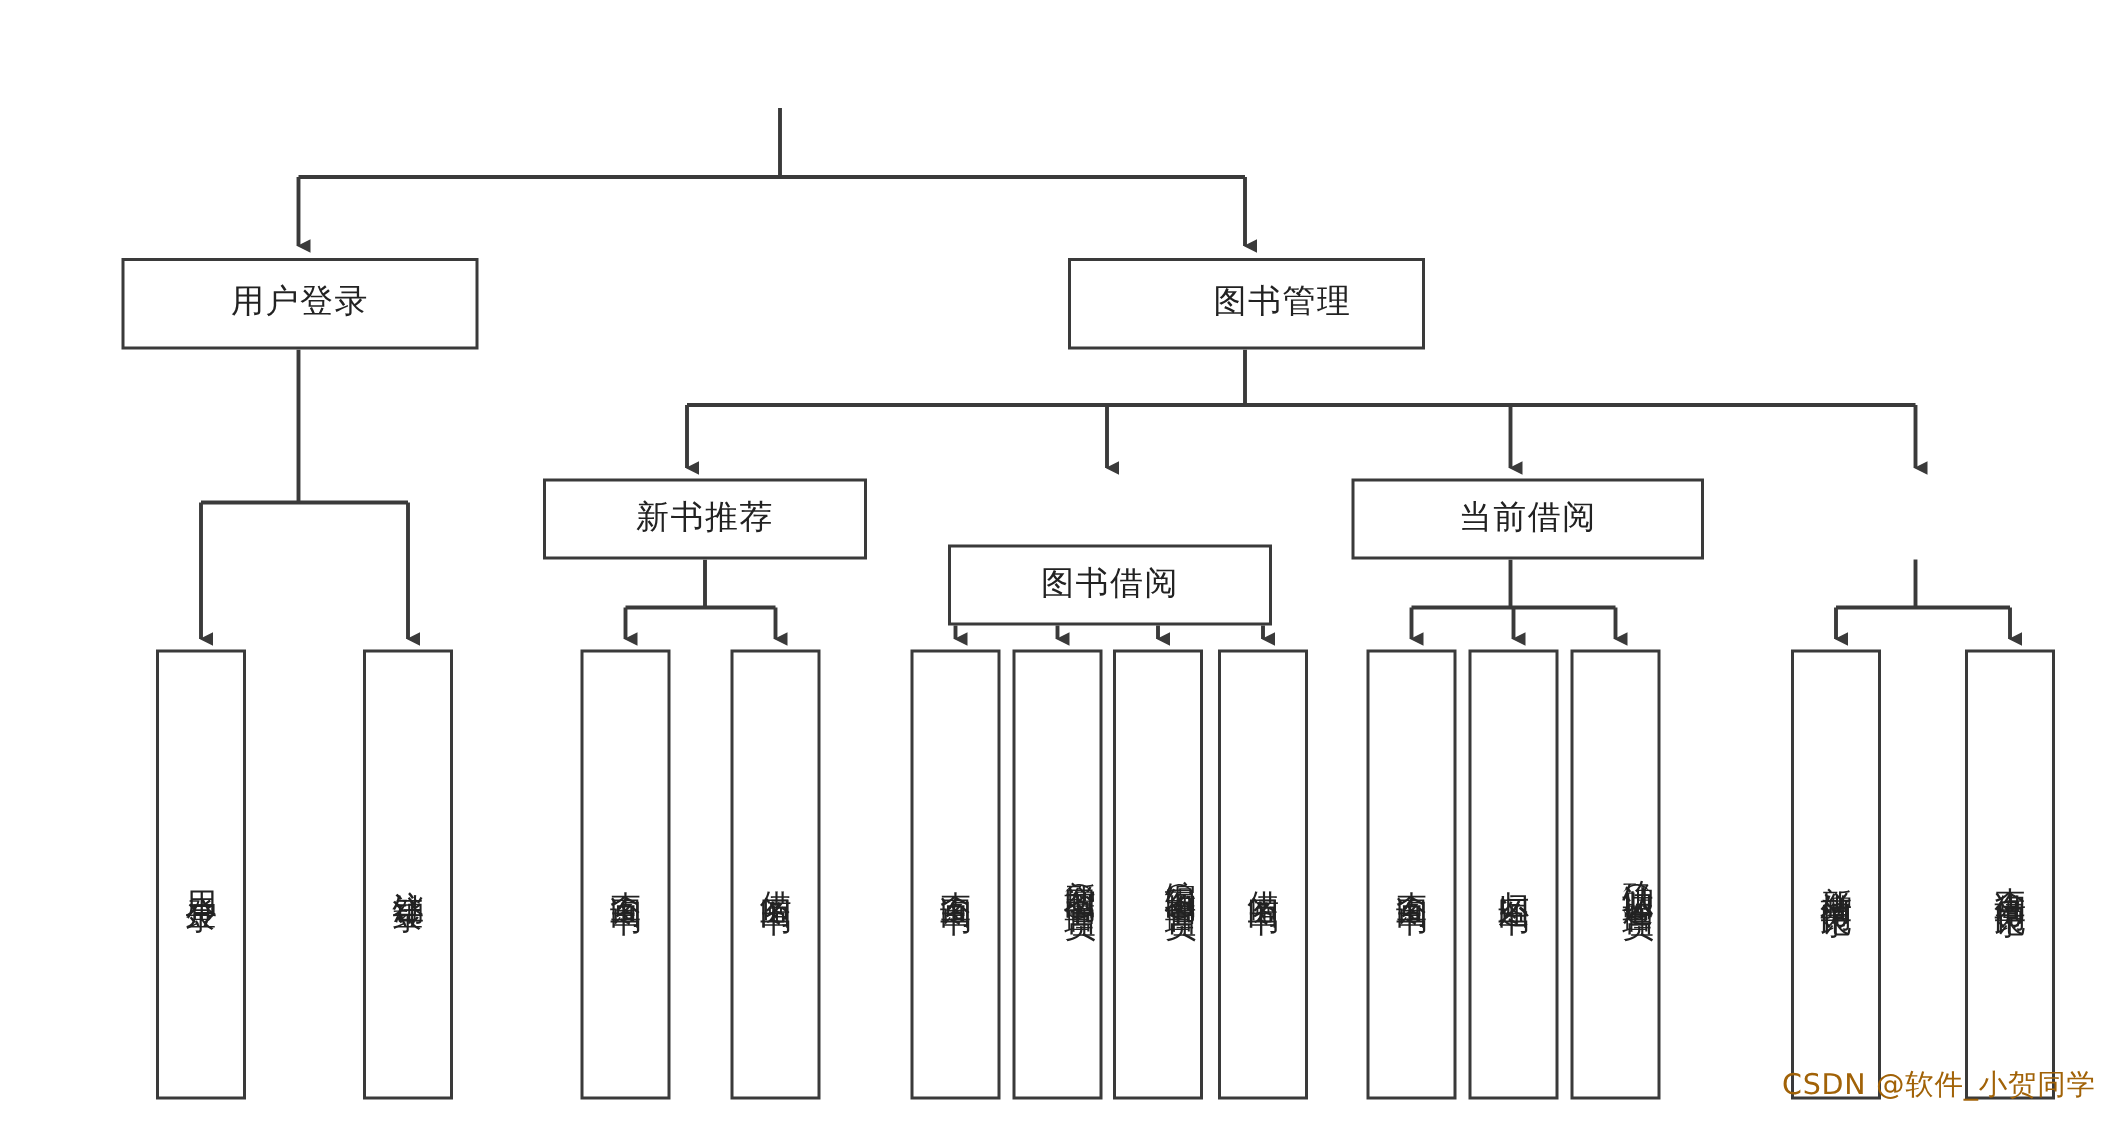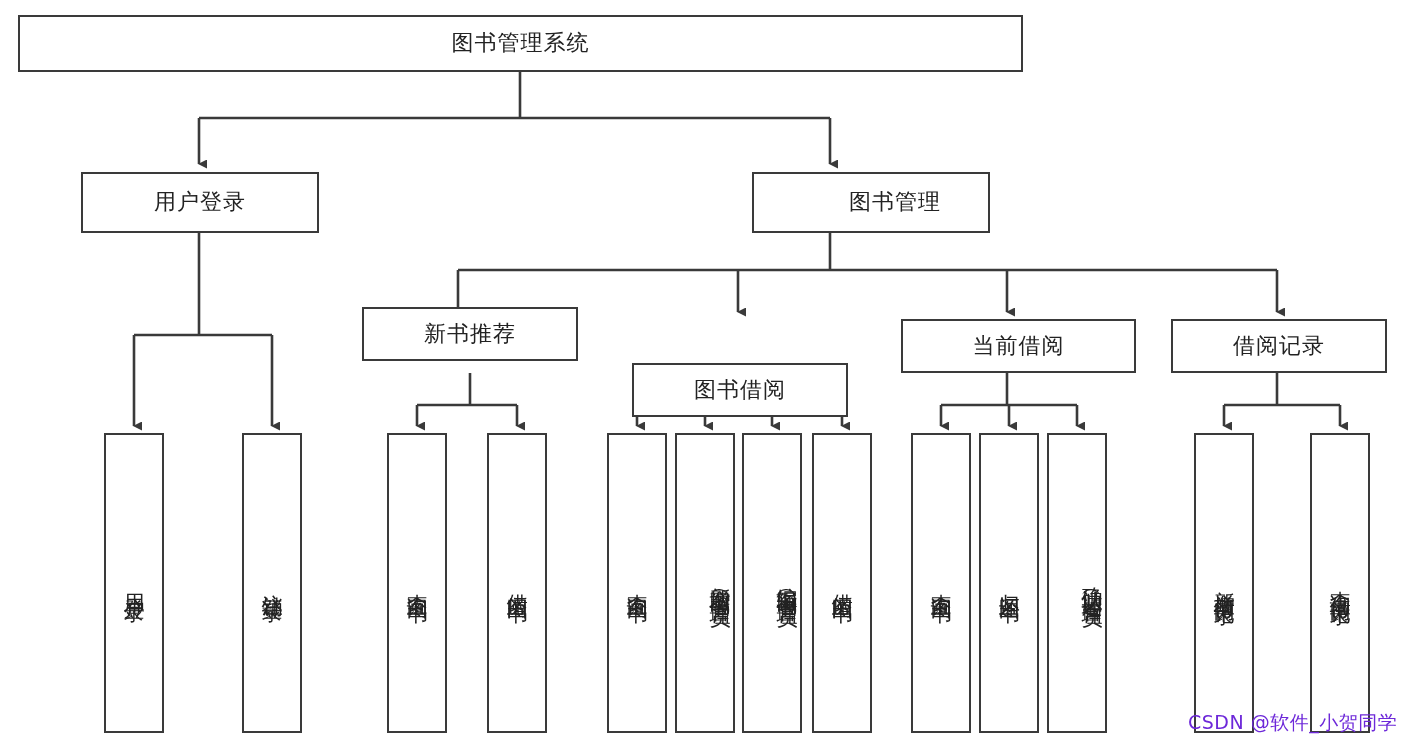--- a/index.html
+++ b/index.html
@@ -52,21 +52,21 @@
     justify-content: center;
   }
   .node.vert.centered {
     align-items: center;
   }
   .watermark {
     position: absolute;
     left: 1188px;
     top: 710px;
     font-size: 19px;
-    color: #6d28d9;
+    color: #a16207;
     letter-spacing: 0.5px;
     white-space: nowrap;
     font-family: "DejaVu Sans", "Liberation Sans", sans-serif;
   }
 </style>
 </head>
 <body>
 
 <div id="diagram-root">
 
@@ -113,42 +113,36 @@
       <path d="M1009,405 L1009,426" marker-end="url(#arrowhead)"></path>
       <path d="M1077,405 L1077,426" marker-end="url(#arrowhead)"></path>
 
       <path d="M1277,373 L1277,405"></path>
       <path d="M1224,405 L1340,405"></path>
       <path d="M1224,405 L1224,426" marker-end="url(#arrowhead)"></path>
       <path d="M1340,405 L1340,426" marker-end="url(#arrowhead)"></path>
     </g>
   </svg>
 
-  <div class="node horiz" style="left:18px; top:15px; width:1005px; height:57px;">
-    <span>图书管理系统</span>
-  </div>
 
   <div class="node horiz" style="left:81px; top:172px; width:238px; height:61px;">
     <span>用户登录</span>
   </div>
-  <div class="node horiz" style="left:752px; top:172px; width:238px; height:61px;padding-left:48px;">
+  <div class="node horiz" style="left:712px; top:172px; width:238px; height:61px;padding-left:48px;">
     <span>图书管理</span>
   </div>
 
-  <div class="node horiz" style="left:362px; top:307px; width:216px; height:54px;">
+  <div class="node horiz" style="left:362px; top:319px; width:216px; height:54px;">
     <span>新书推荐</span>
   </div>
   <div class="node horiz" style="left:632px; top:319px; width:216px; height:54px;margin-top:44px;">
     <span>图书借阅</span>
   </div>
   <div class="node horiz" style="left:901px; top:319px; width:235px; height:54px;">
     <span>当前借阅</span>
-  </div>
-  <div class="node horiz" style="left:1171px; top:319px; width:216px; height:54px;">
-    <span>借阅记录</span>
   </div>
 
   <div class="node vert centered" style="left:104px; top:433px; width:60px; height:300px;">
     <span>用户登录</span>
   </div>
   <div class="node vert centered" style="left:242px; top:433px; width:60px; height:300px;">
     <span>注销登录</span>
   </div>
 
   <div class="node vert centered" style="left:387px; top:433px; width:60px; height:300px;">

